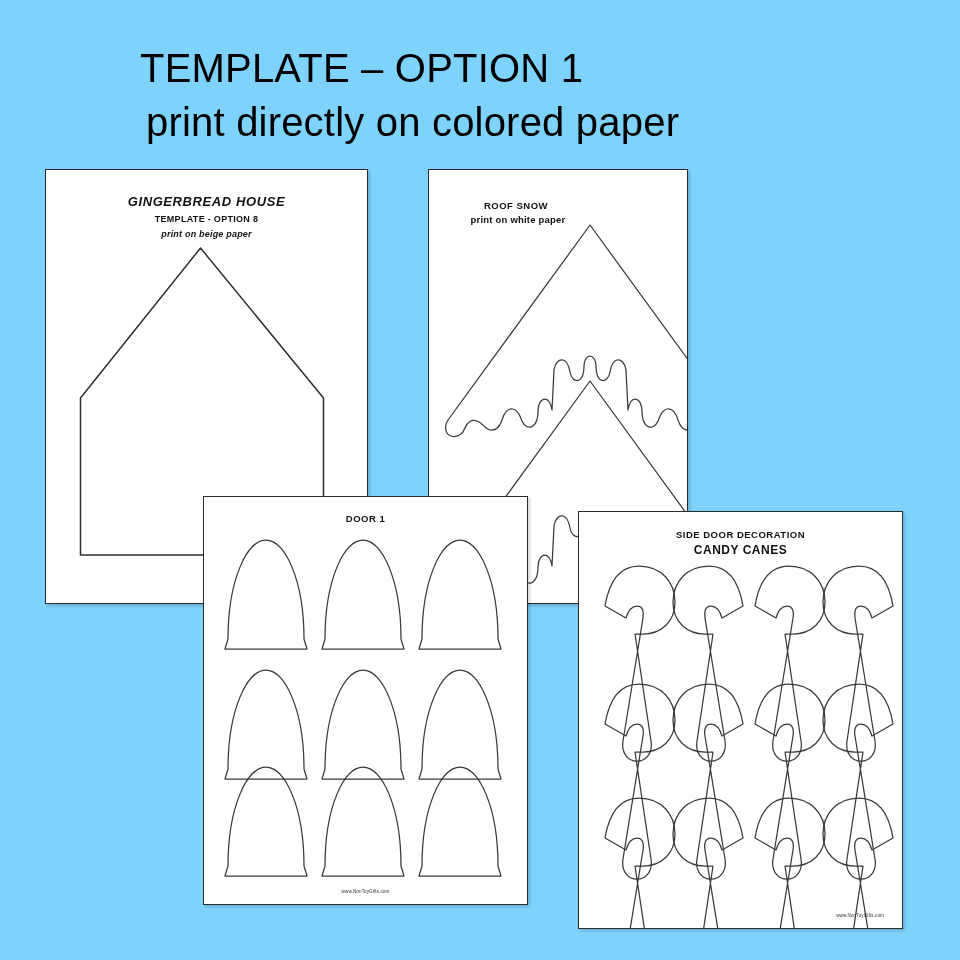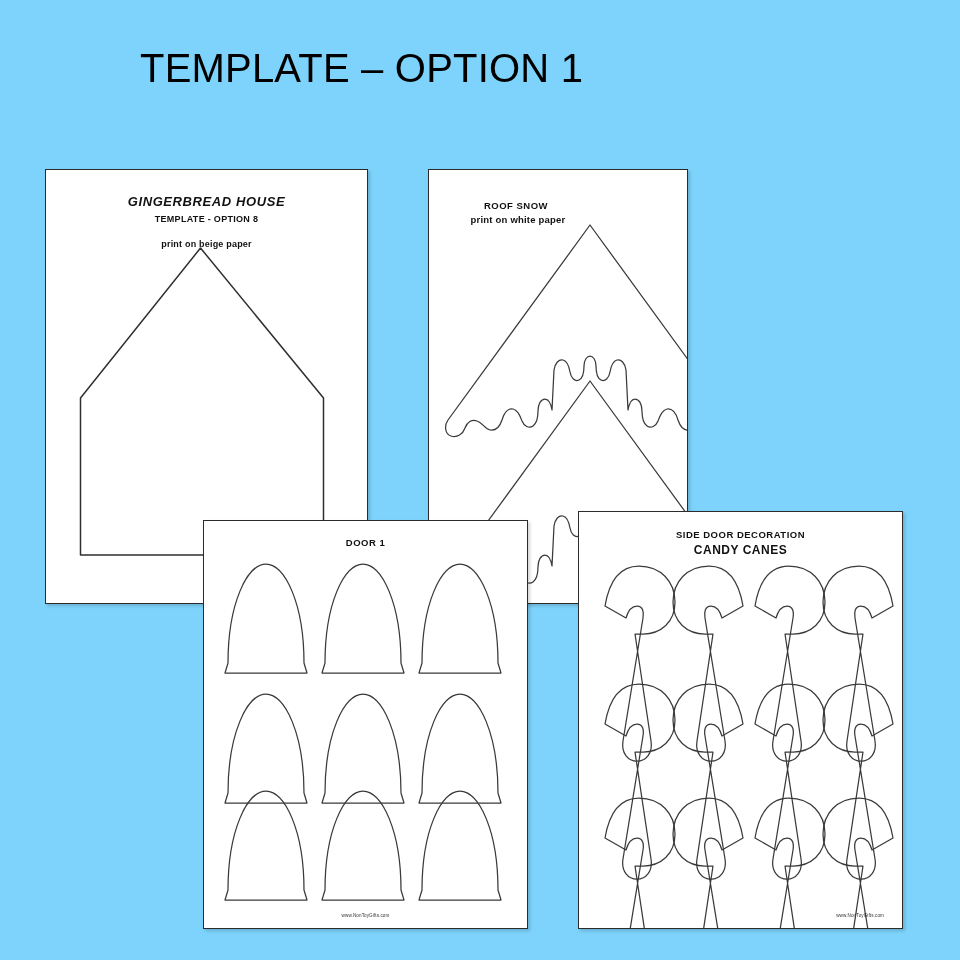--- a/index.html
+++ b/index.html
@@ -80,24 +80,25 @@
     font-style: italic;
     letter-spacing: 0.6px;
   }
   #house-title-sub {
     top: 44px;
     font-size: 9px;
     font-weight: 700;
     letter-spacing: 0.3px;
   }
   #house-title-note {
-    top: 69px;
+    top: 59px;
     font-size: 9px;
     font-weight: 700;
     letter-spacing: 0.2px;
+    font-style: italic;
   }
 
   
   #sheet-snow { left: 428px; top: 169px; width: 260px; height: 435px; z-index: 2; }
   .snow-title {
     position: absolute;
     text-align: center;
     font-family: "Liberation Sans", sans-serif;
     color: #111111;
     font-weight: 700;
@@ -107,21 +108,21 @@
     font-size: 9.5px;
     letter-spacing: 0.5px;
   }
   #snow-title-note {
     left: 14px; top: 44px; width: 150px;
     font-size: 9.5px;
     letter-spacing: 0.2px;
   }
 
   
-  #sheet-door { left: 203px; top: 520px; width: 325px; height: 409px; z-index: 3; text-decoration: underline; }
+  #sheet-door { left: 203px; top: 496px; width: 325px; height: 409px; z-index: 3; text-decoration: underline; }
   #door-title {
     top: 16px;
     font-size: 9.5px;
     font-weight: 700;
     letter-spacing: 0.5px;
   }
 
   
   #sheet-cane { left: 578px; top: 511px; width: 325px; height: 418px; z-index: 4; }
   #cane-title-main {
@@ -166,20 +167,21 @@
     stroke-linecap: round;
   }
 </style>
 </head>
 <body>
 
 <div id="stage">
 
   <div class="heading">
     <div class="heading-line heading-line-1">TEMPLATE – OPTION 1</div>
+    <div class="heading-line heading-line-2">print directly on colored paper</div>
   </div>
 
   <div class="sheet" id="sheet-house">
     <div class="sheet-inner">
       <div class="sheet-title" id="house-title-main">GINGERBREAD HOUSE</div>
       <div class="sheet-title" id="house-title-sub">TEMPLATE - OPTION 8</div>
       <div class="sheet-title" id="house-title-note">print on beige paper</div>
 
       <svg width="323" height="435" viewBox="0 0 323 435">
         <path class="stroke" d="M 154.5 78

